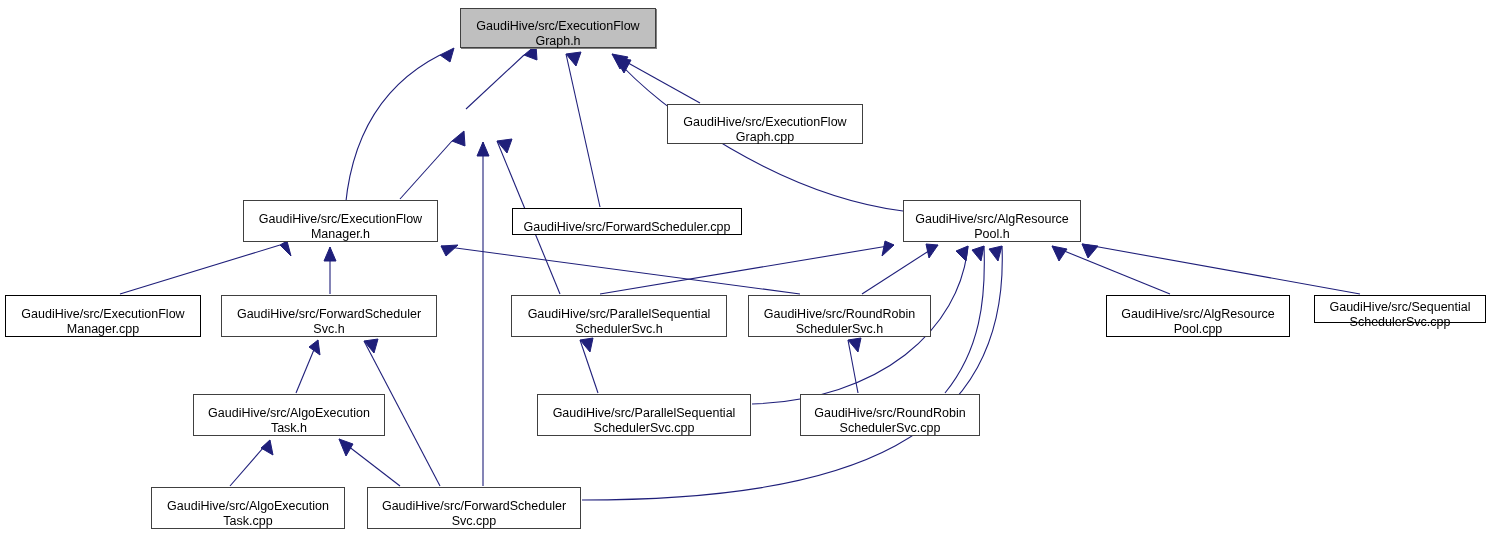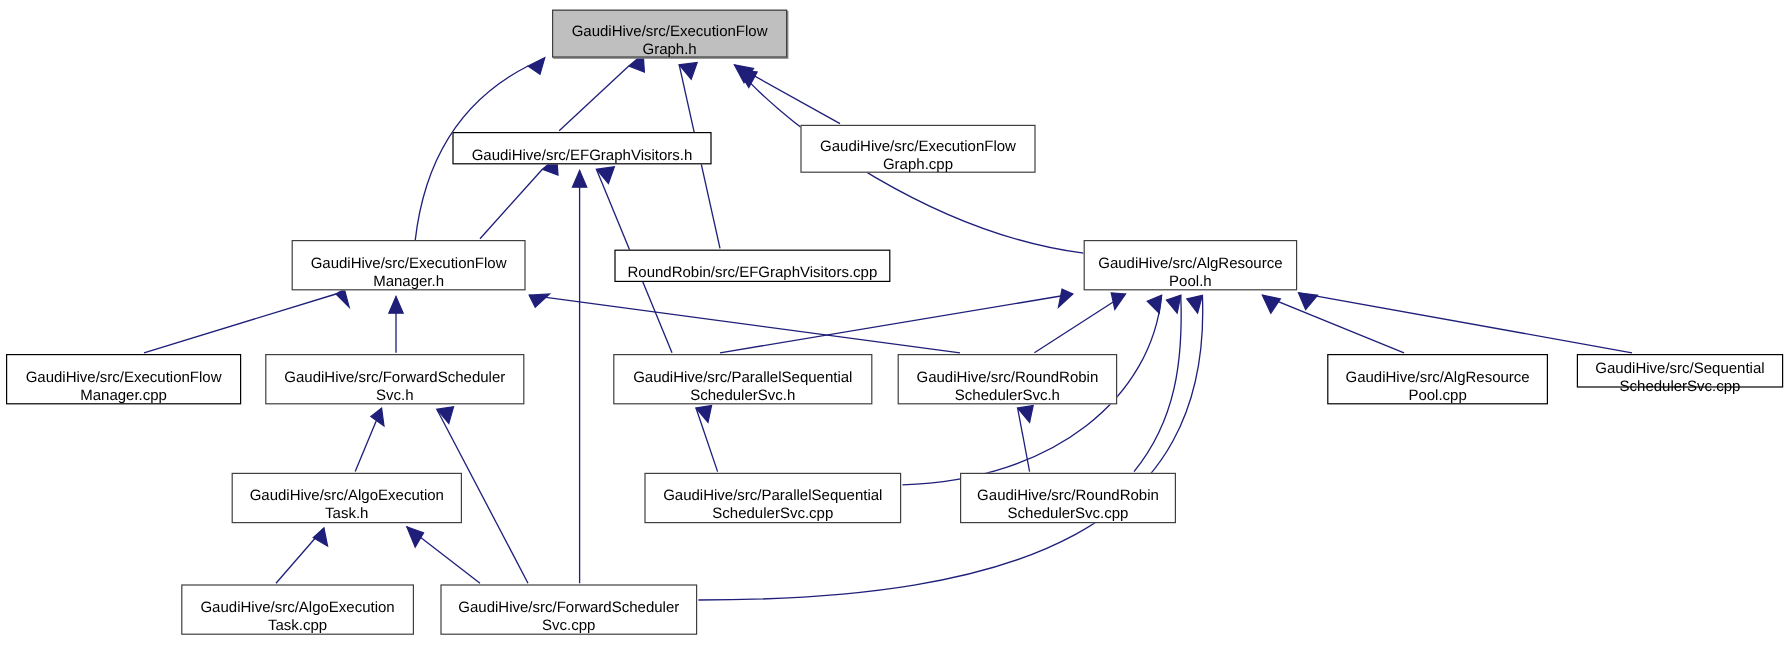--- a/index.html
+++ b/index.html
@@ -146,33 +146,30 @@
       </g>
       <g>
         <path d="M 858,393 L 848,340" fill="none" stroke="#1f1f7a" stroke-width="1.1"></path>
         <path d="M 848,340 l 10,12 l 3,-14 z" fill="#1f1f7a" stroke="#1f1f7a" stroke-width="1"></path>
       </g>
     </svg>
 <div class="node root thick" style="left: 460px; top: 8px; width: 196px; height: 40px;">
       <span class="lbl">GaudiHive/src/ExecutionFlow
 Graph.h</span>
     </div>
-    <div class="node" style="left: 377px; top: 110px; width: 216px; height: 27px;">
-      <span class="lbl">GaudiHive/src/EFGraphVisitors.h</span>
-    </div>
     <div class="node thick" style="left: 667px; top: 104px; width: 196px; height: 40px;">
       <span class="lbl">GaudiHive/src/ExecutionFlow
 Graph.cpp</span>
     </div>
     <div class="node thick" style="left: 243px; top: 200px; width: 195px; height: 42px;">
       <span class="lbl">GaudiHive/src/ExecutionFlow
 Manager.h</span>
     </div>
     <div class="node" style="left: 512px; top: 208px; width: 230px; height: 27px;">
-      <span class="lbl">RoundRobin/src/EFGraphVisitors.cpp</span>
+      <span class="lbl">GaudiHive/src/ForwardScheduler.cpp</span>
     </div>
     <div class="node thick" style="left: 903px; top: 200px; width: 178px; height: 42px;">
       <span class="lbl">GaudiHive/src/AlgResource
 Pool.h</span>
     </div>
     <div class="node" style="left: 5px; top: 295px; width: 196px; height: 42px;">
       <span class="lbl">GaudiHive/src/ExecutionFlow
 Manager.cpp</span>
     </div>
     <div class="node thick" style="left: 221px; top: 295px; width: 216px; height: 42px;">

